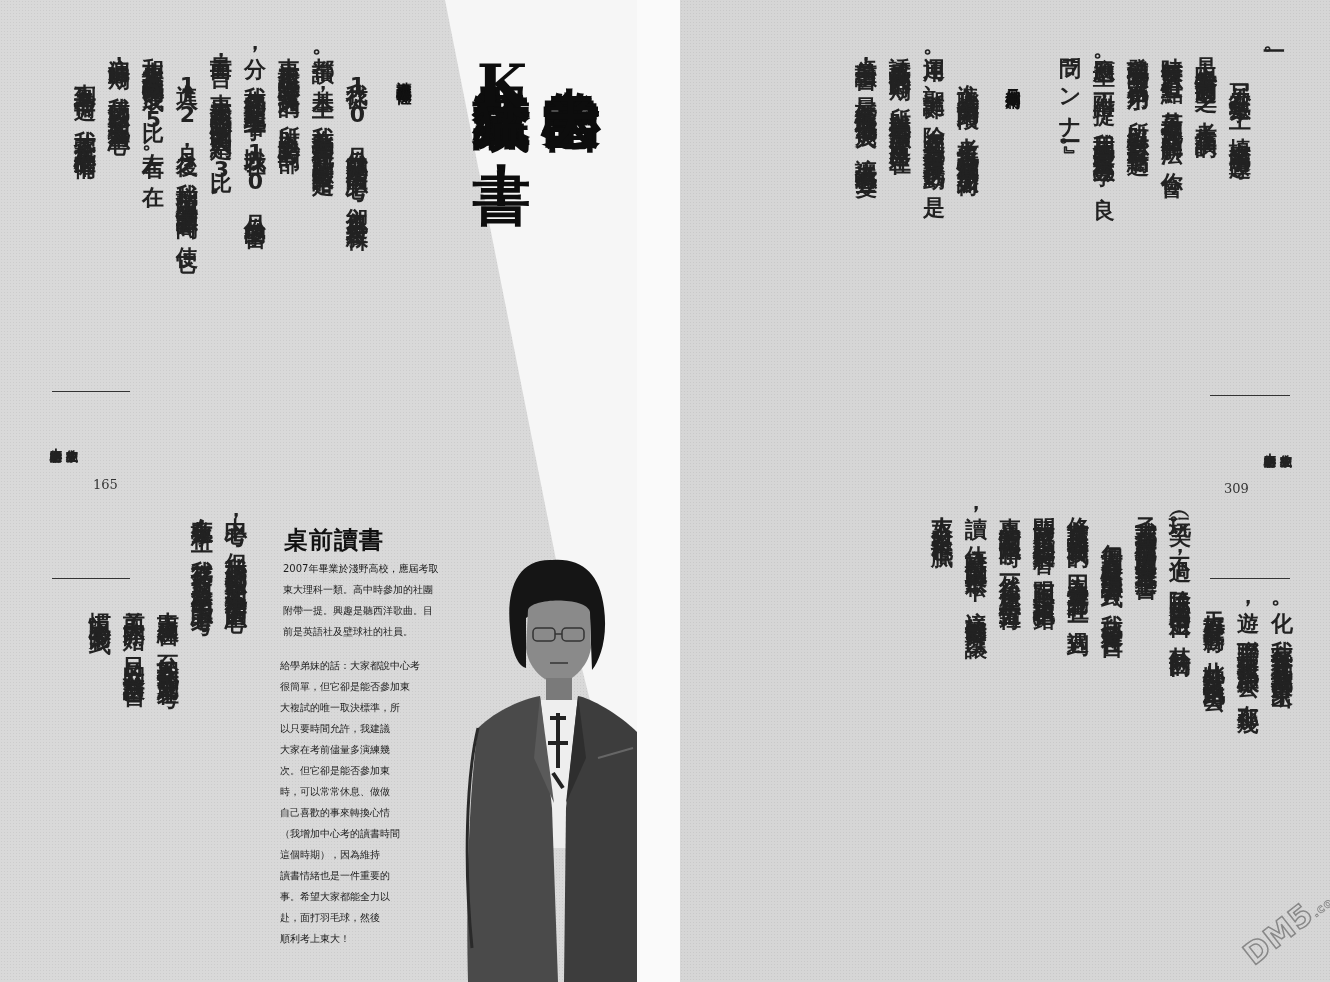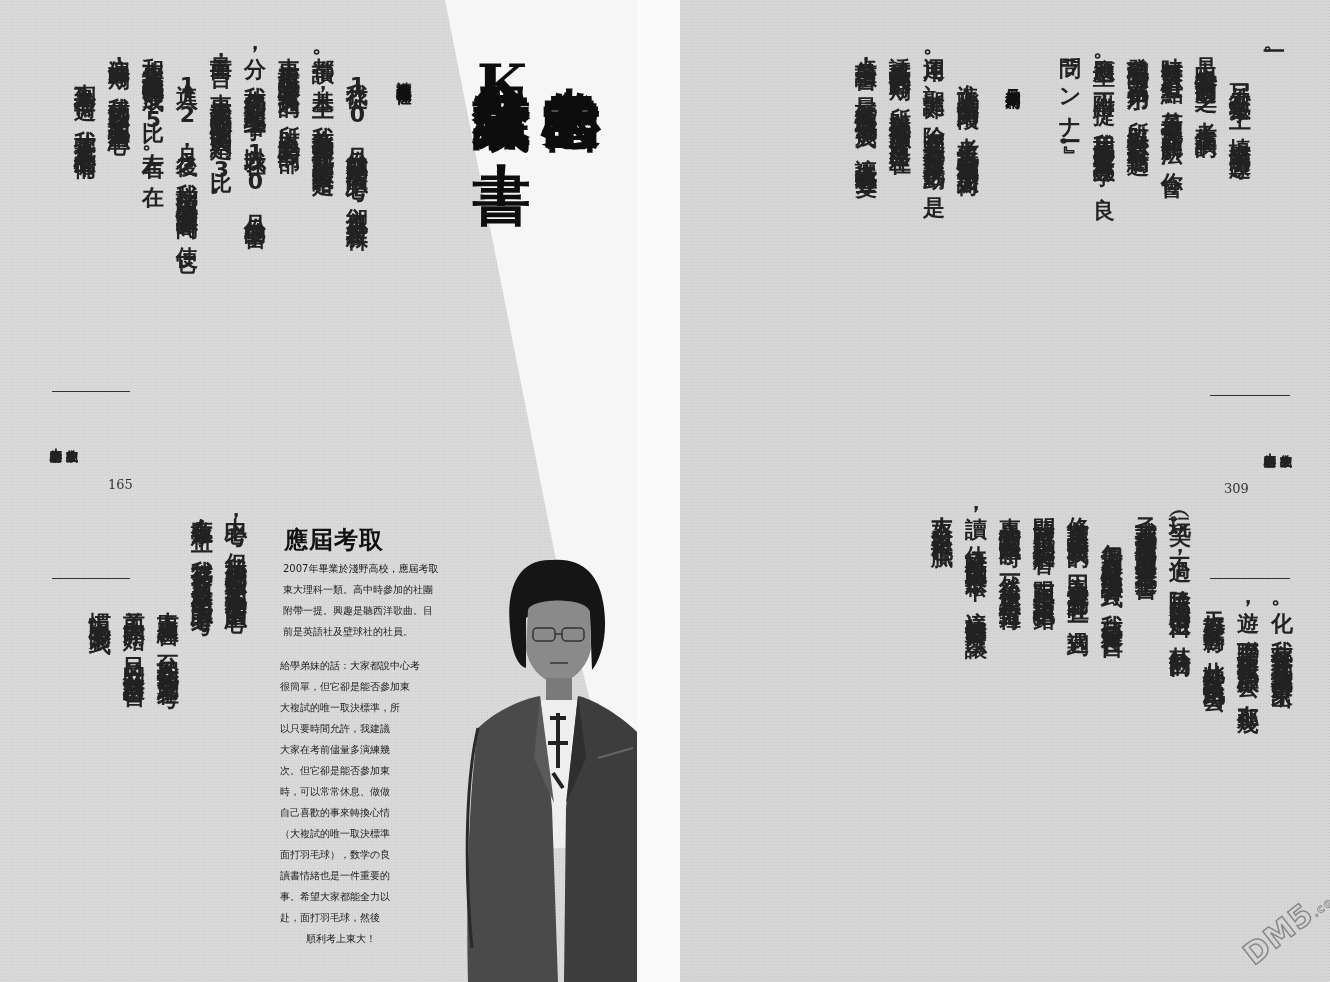--- a/index.html
+++ b/index.html
@@ -54,51 +54,51 @@
   <div class="vcol" style="left:238px;top:40px;">分，我先從國文和地理著手。以我在10月份的學習</div>
   <div class="vcol" style="left:204px;top:40px;">量而言，東大複試和中心考的比例大約是7比3。</div>
   <div class="vcol" style="left:170px;top:66px;">進入12月之後，我增加中心考的讀書時間，使它</div>
   <div class="vcol" style="left:136px;top:40px;">和東大複試的比例變成5比5左右。在</div>
   <div class="vcol" style="left:102px;top:40px;">這個時期，我仍以國文和地理為重心。</div>
   <div class="vcol" style="left:68px;top:66px;">直到考前二週，我才完全專心的準備</div>
 
   <div class="rule" style="left:52px;top:391px;width:78px;"></div>
   <div class="running" style="left:64px;top:440px;">東大在校生的</div>
   <div class="running" style="left:48px;top:440px;">中心測驗必勝術！</div>
-  <div class="pnum" style="left:108px;top:477px;text-align:right;">165</div>
+  <div class="pnum" style="left:93px;top:477px;text-align:right;">165</div>
   <div class="rule" style="left:52px;top:578px;width:78px;"></div>
 
   <div class="vcol" style="left:219px;top:500px;">中心考，但我始終都以國文和地理為準備的重心。</div>
   <div class="vcol" style="left:185px;top:500px;">在數學科上，我從考前一週起拿前七年的中心考考</div>
   <div class="vcol" style="left:151px;top:594px;">古題來練習；至於理化和英文則在考</div>
   <div class="vcol" style="left:117px;top:594px;">前二天才開始，目的只在於讓自己習</div>
   <div class="vcol" style="left:83px;top:594px;">慣中心考的形式。</div>
 
-  <div class="profile-name">應屆考取</div>
+  <div class="profile-name">桌前讀書</div>
   <div>
     <div class="profile-text" style="left:283px;top:558px;">2007年畢業於淺野高校，應屆考取</div>
     <div class="profile-text" style="left:283px;top:579px;">東大理科一類。高中時參加的社團</div>
     <div class="profile-text" style="left:283px;top:600px;">附帶一提。興趣是聽西洋歌曲。目</div>
     <div class="profile-text" style="left:283px;top:621px;">前是英語社及壁球社的社員。</div>
   </div>
   <div>
     <div class="profile-text" style="left:280px;top:655px;">給學弟妹的話：大家都說中心考</div>
     <div class="profile-text" style="left:280px;top:676px;">很簡單，但它卻是能否參加東</div>
     <div class="profile-text" style="left:280px;top:697px;">大複試的唯一取決標準，所</div>
     <div class="profile-text" style="left:280px;top:718px;">以只要時間允許，我建議</div>
     <div class="profile-text" style="left:280px;top:739px;">大家在考前儘量多演練幾</div>
     <div class="profile-text" style="left:280px;top:760px;">次。但它卻是能否參加東</div>
     <div class="profile-text" style="left:280px;top:781px;">時，可以常常休息、做做</div>
     <div class="profile-text" style="left:280px;top:802px;">自己喜歡的事來轉換心情</div>
-    <div class="profile-text" style="left:280px;top:823px;">（大複試的唯一取決標準</div>
-    <div class="profile-text" style="left:280px;top:844px;">面打羽毛球），数学の良</div>
+    <div class="profile-text" style="left:280px;top:823px;">（我增加中心考的讀書時間</div>
+    <div class="profile-text" style="left:280px;top:844px;">這個時期），因為維持</div>
     <div class="profile-text" style="left:280px;top:865px;">讀書情緒也是一件重要的</div>
     <div class="profile-text" style="left:280px;top:886px;">事。希望大家都能全力以</div>
     <div class="profile-text" style="left:280px;top:907px;">赴，面打羽毛球，然後</div>
-    <div class="profile-text" style="left:280px;top:928px;margin-left:26px;">順利考上東大！</div>
+    <div class="profile-text" style="left:280px;top:928px;">順利考上東大！</div>
   </div>
 
   <div id="photo" title="student-portrait">
     <svg width="200" height="434" viewBox="0 0 200 434">
 
       <path d="M95 12 C60 10 48 40 52 80 C54 110 62 118 68 120 L68 70 C80 60 120 58 132 70 L134 122 C142 112 150 90 146 60 C142 26 124 10 95 12 Z" fill="#151515"></path>
 
       <path d="M70 62 C72 50 128 48 132 64 L133 100 C130 120 112 135 100 135 C86 135 70 120 68 100 Z" fill="#8a8a8a"></path>
 
       <rect x="75" y="80" width="22" height="13" rx="4" fill="none" stroke="#333" stroke-width="1.5"></rect>

